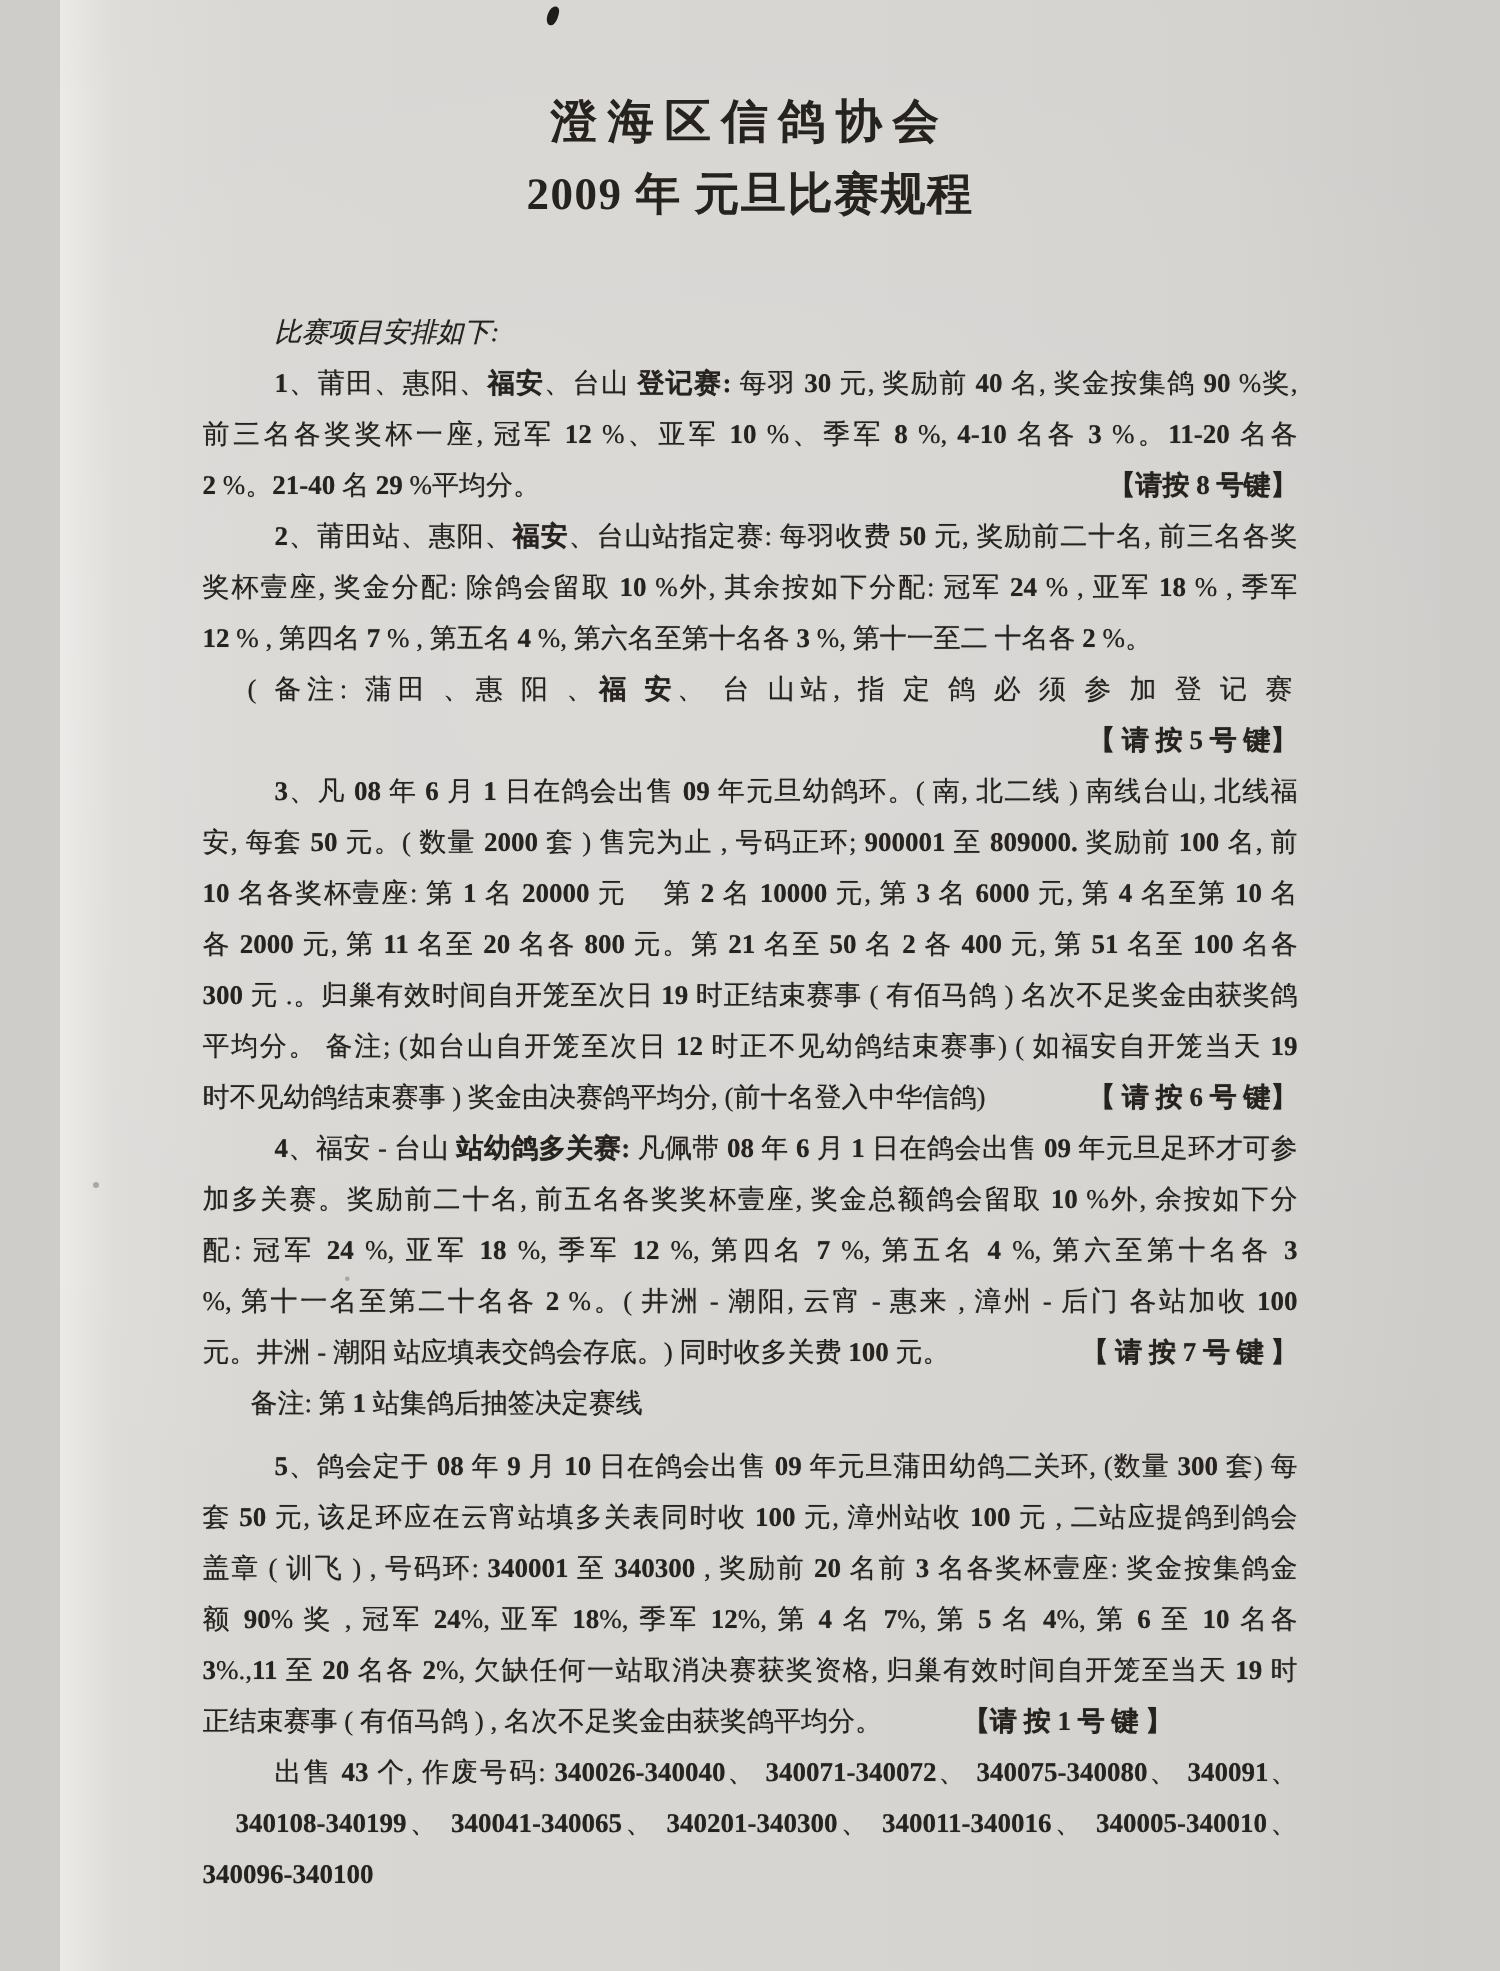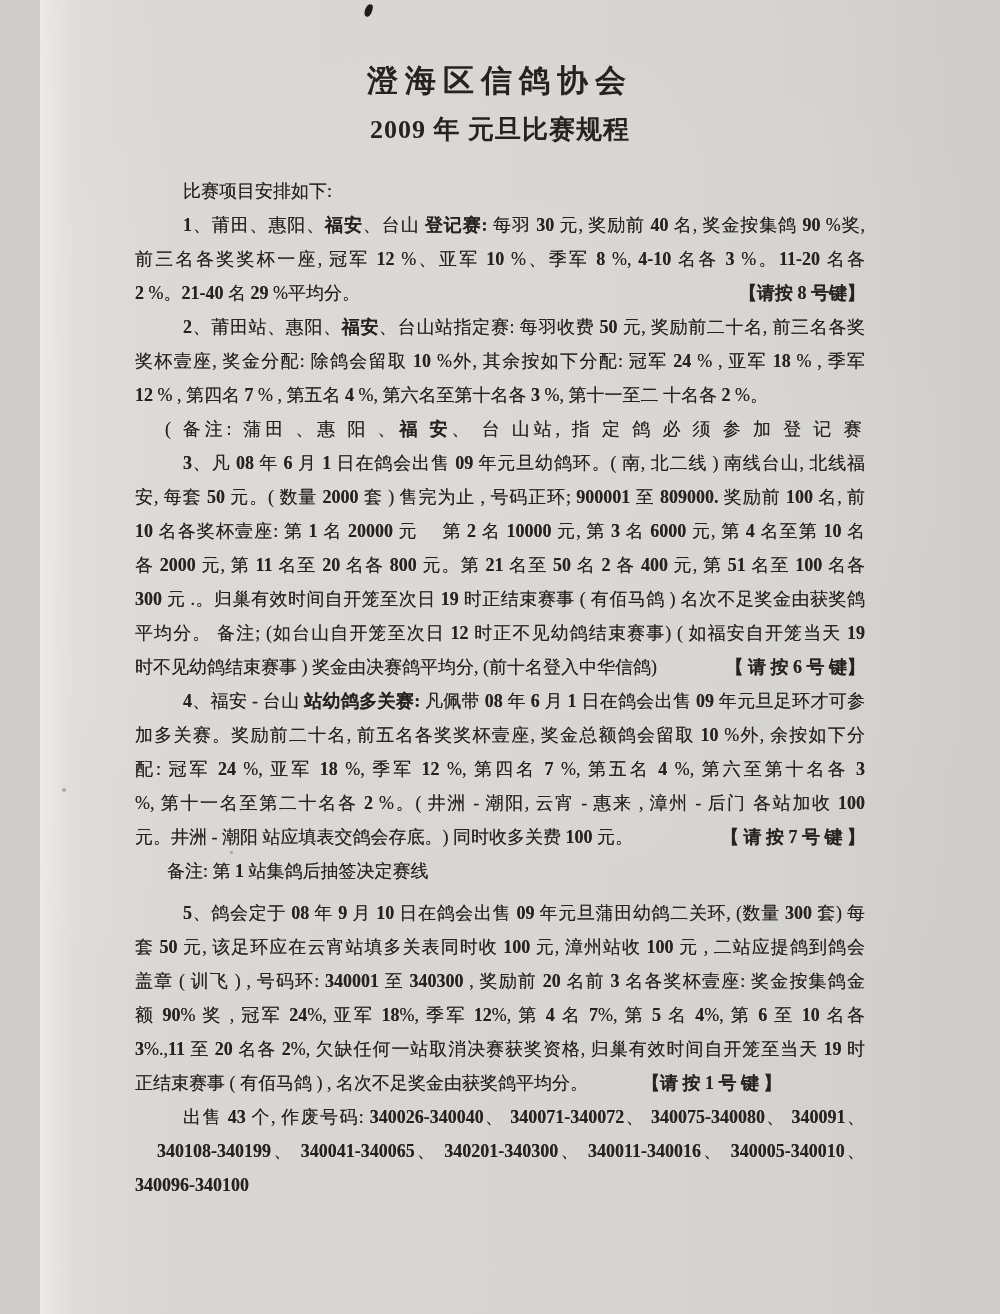--- a/index.html
+++ b/index.html
@@ -13,41 +13,41 @@
       linear-gradient(90deg,#eceae7 0%, #dedcd9 4%, #d9d7d4 14%, #d7d5d2 55%, #d4d2cf 85%, #ceccc9 100%);
     font-family:"Liberation Serif","DejaVu Serif",serif;
     color:var(--ink,#26231f);
   }
   .content{position:absolute;left:95px;right:95px;top:58px;}
   .t1{
     text-align:center;font-weight:700;font-size:31px;height:46px;line-height:46px;
     letter-spacing:7px;
   }
   .t2{
-    text-align:center;font-weight:700;font-size:26px;height:48px;line-height:48px;
+    text-align:center;font-weight:700;font-size:30px;height:48px;line-height:48px;
     letter-spacing:1px;margin-top:2px;
   }
   .doc-body{font-size:18px;}
   .line{
     height:34px;line-height:34px;overflow:hidden;
     display:flex;justify-content:space-between;
     text-shadow:0 0 .5px rgba(20,18,16,.55);
   }
   .seg{white-space:normal;}
   .seg-left{min-width:0;}
   .fill .seg-left{flex:1;text-align:justify;text-align-last:justify;}
   .right-line .seg-left{flex:1;text-align:right;}
   .num{font-weight:700;}
   .bold{font-weight:700;}
   .indent{padding-left:48px;}
   .indent-sm{padding-left:32px;}
   .indent-h{padding-left:22px;align-items:flex-end;}
   .small{font-size:16px;}
   .spread{letter-spacing:3.5px;padding-left:30px;justify-content:flex-end;}
-  .gap-intro{margin-top:20px;}
+  .gap-intro{margin-top:50px;font-style:italic;}
   .gap-top{margin-top:8px;}
   .ink-blot{
     position:absolute;left:325px;top:4px;width:7px;height:13px;
     background:var(--blot,#1f1d1b);
     border-radius:60% 40% 50% 50%;
     transform:rotate(18deg);
   }
   .speck{position:absolute;border-radius:50%;background:#8a8885;opacity:.65;}
   .speck.s1{left:22px;top:788px;width:4px;height:4px;}
   .speck.s2{left:190px;top:851px;width:3px;height:3px;}
@@ -80,20 +80,23 @@
           <span class="seg seg-left"><span class="num">2</span><span>、莆田站、惠阳、</span><span class="bold">福安</span><span>、台山站指定赛: 每羽收费 </span><span class="num">50</span><span> 元, 奖励前二十名, 前三名各奖</span></span>
         </div>
         <div class="line fill">
           <span class="seg seg-left"><span>奖杯壹座, 奖金分配: 除鸽会留取 </span><span class="num">10</span><span> %外, 其余按如下分配: 冠军 </span><span class="num">24</span><span> % , 亚军 </span><span class="num">18</span><span> % , 季军</span></span>
         </div>
         <div class="line">
           <span class="seg seg-left"><span class="num">12</span><span> % , 第四名 </span><span class="num">7</span><span> % , 第五名 </span><span class="num">4</span><span> %, 第六名至第十名各 </span><span class="num">3</span><span> %, 第十一至二 十名各 </span><span class="num">2</span><span> %。</span></span>
         </div>
         <div class="line spread fill">
           <span class="seg seg-left"><span>( 备注: 蒲田 、惠 阳 、</span><span class="bold">福 安</span><span>、 台 山站, 指 定 鸽 必 须 参 加 登 记 赛 )</span></span>
+        </div>
+        <div class="line right-line">
+          <span class="seg seg-left"><span class="bold">【 请 按 </span><span class="num bold">5</span><span class="bold"> 号 键】</span></span>
         </div>
         <div class="line indent fill">
           <span class="seg seg-left"><span class="num">3</span><span>、凡 </span><span class="num">08</span><span> 年 </span><span class="num">6</span><span> 月 </span><span class="num">1</span><span> 日在鸽会出售 </span><span class="num">09</span><span> 年元旦幼鸽环。( 南, 北二线 ) 南线台山, 北线福</span></span>
         </div>
         <div class="line fill">
           <span class="seg seg-left"><span>安, 每套 </span><span class="num">50</span><span> 元。( 数量 </span><span class="num">2000</span><span> 套 ) 售完为止 , 号码正环; </span><span class="num">900001</span><span> 至 </span><span class="num">809000.</span><span> 奖励前 </span><span class="num">100</span><span> 名, 前</span></span>
         </div>
         <div class="line fill">
           <span class="seg seg-left"><span class="num">10</span><span> 名各奖杯壹座: 第 </span><span class="num">1</span><span> 名 </span><span class="num">20000</span><span> 元　 第 </span><span class="num">2</span><span> 名 </span><span class="num">10000</span><span> 元, 第 </span><span class="num">3</span><span> 名 </span><span class="num">6000</span><span> 元, 第 </span><span class="num">4</span><span> 名至第 </span><span class="num">10</span><span> 名</span></span>
         </div>

